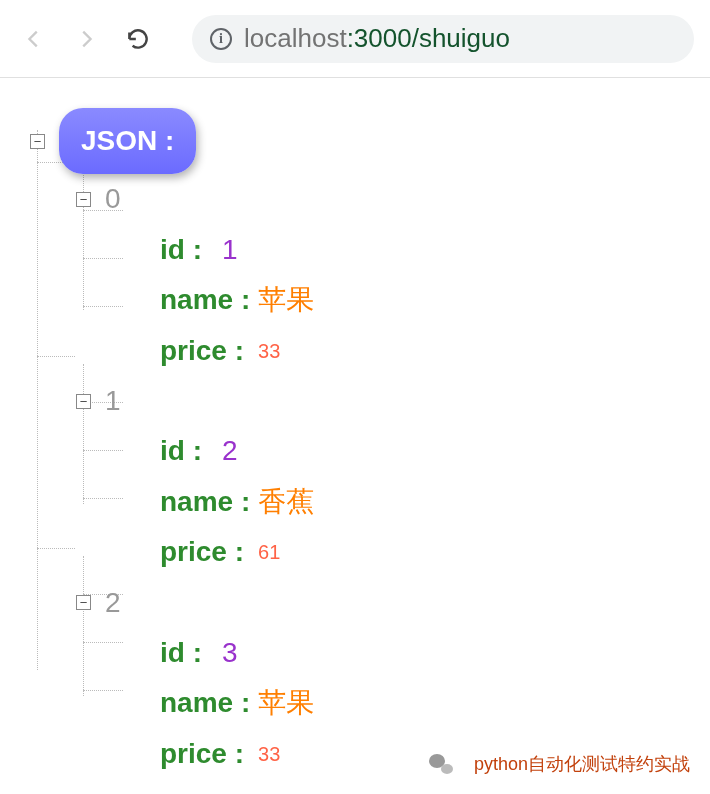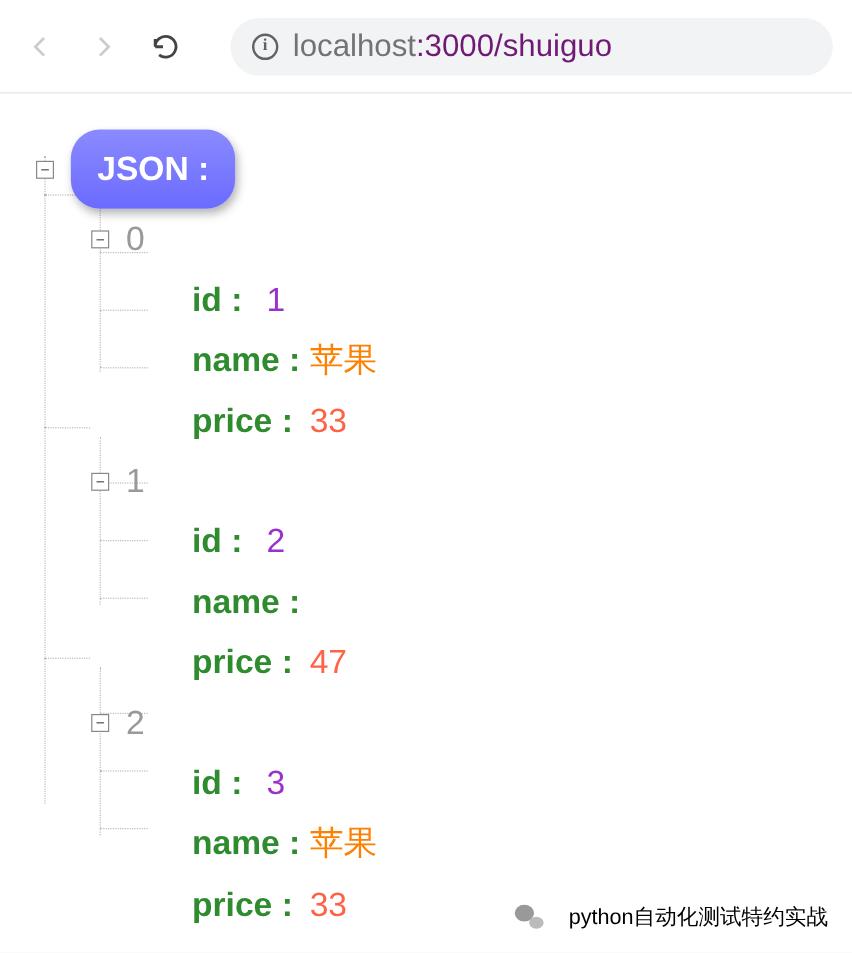--- a/index.html
+++ b/index.html
@@ -53,21 +53,21 @@
       font-size: 14px;
       font-weight: bold;
       color: #5f6368;
       font-family: serif;
     }
     .url {
       font-size: 26px;
       color: #202124;
     }
     .url .host { color: #737373; }
-    .url .port-path { color: #701a75; }
+    .url .port-path { color: #14532d; }
     
     .viewport {
       background: #fff;
       min-height: 716px;
       padding: 30px 30px 0 30px;
       position: relative;
     }
     
     .tree { font-size: 26px; line-height: 1.8; }
     .tree-row {
@@ -107,21 +107,21 @@
       font-size: 28px;
       margin-left: 8px;
     }
     .key {
       color: #2e8b2e;
       font-weight: 900;
       font-size: 28px;
     }
     .val-num { color: #9932cc; font-size: 28px; font-weight: 500; margin-left: 20px; }
     .val-str { color: #ff7f00; font-size: 28px; font-weight: 500; margin-left: 8px; }
-    .val-price { color: #ff6347; font-size: 28px; font-weight: 500; margin-left: 14px; }
+    .val-price { color: #ff6347; font-size: 20px; font-weight: 500; margin-left: 14px; }
     .vline {
       position: absolute;
       border-left: 1px dotted #bbb;
       width: 1px;
     }
     .hline {
       position: absolute;
       border-top: 1px dotted #bbb;
       height: 1px;
     }
@@ -130,21 +130,21 @@
     .lv1-row { margin-left: 46px; }
     .lv2-row { margin-left: 130px; text-align: center; }
     
     .watermark {
       position: absolute;
       bottom: 18px;
       right: 20px;
       display: flex;
       align-items: center;
       gap: 21px;
-      color: #000000;
+      color: #c2410c;
       font-size: 18px;
       text-shadow: 0 1px 2px rgba(255,255,255,0.8);
     }
     .wechat-icon {
       width: 24px;
       height: 20px;
       position: relative;
     }
     .wechat-icon::before {
       content: '';
@@ -249,24 +249,25 @@
     <div class="tree-row lv1-row">
       <div class="toggle">−</div>
       <span class="idx-label">1</span>
     </div>
     <div class="tree-row lv2-row">
       <span class="key">id :</span>
       <span class="val-num">2</span>
     </div>
     <div class="tree-row lv2-row">
       <span class="key">name :</span>
+      <span class="val-str">香蕉</span>
     </div>
     <div class="tree-row lv2-row">
       <span class="key">price :</span>
-      <span class="val-price">47</span>
+      <span class="val-price">61</span>
     </div>
 
     <div class="tree-row lv1-row">
       <div class="toggle">−</div>
       <span class="idx-label">2</span>
     </div>
     <div class="tree-row lv2-row">
       <span class="key">id :</span>
       <span class="val-num">3</span>
     </div>

